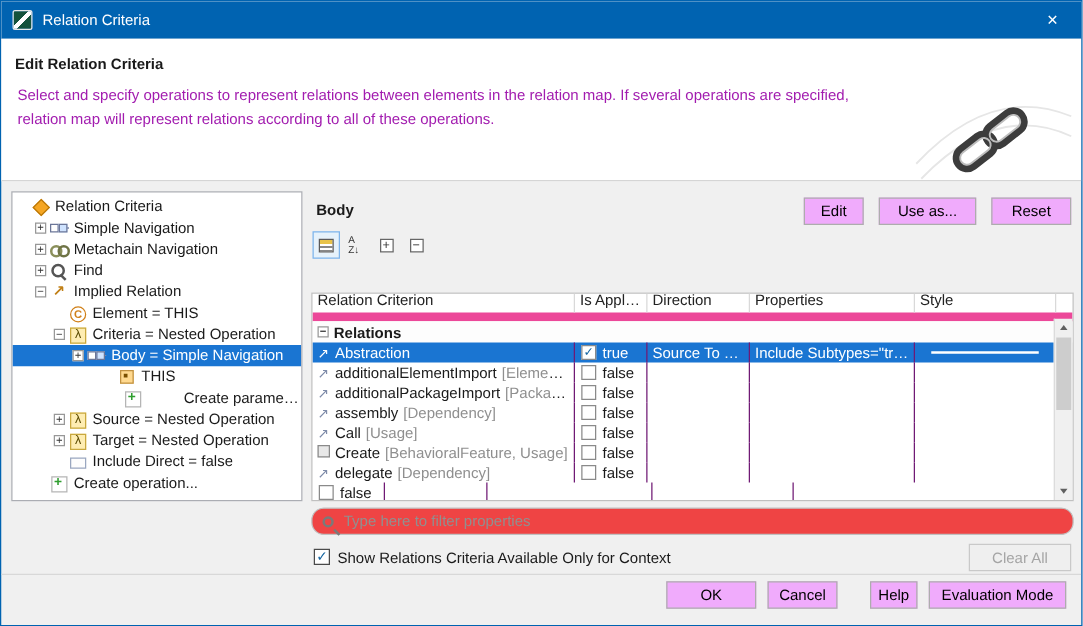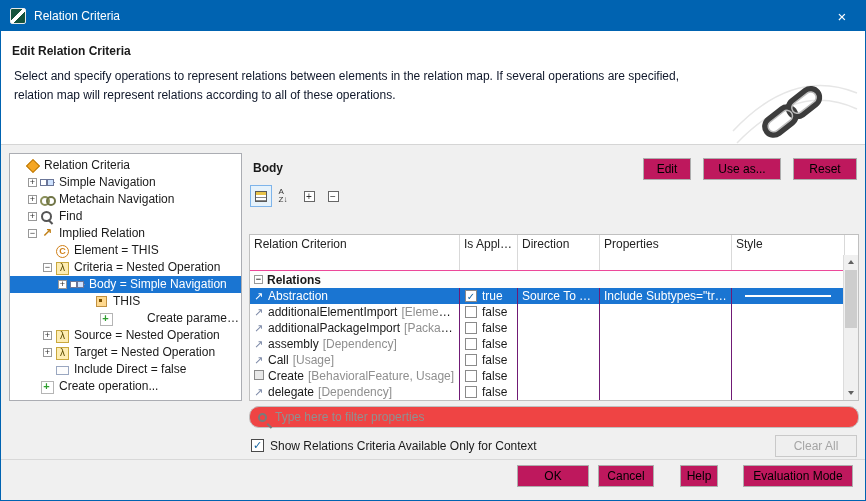--- a/index.html
+++ b/index.html
@@ -15,21 +15,21 @@
   .app-icon { width:16px; height:16px; margin:0 8px 0 9px; border-radius:2px;
     background:linear-gradient(135deg,#14523c 42%,#ffffff 42%,#ffffff 58%,#14523c 58%);
     border:1px solid #e8e8e8; }
   .win-title { font-size:12px; }
   .close-btn { margin-left:auto; width:46px; height:30px; display:flex; align-items:center;
     justify-content:center; font-size:15px; cursor:default; }
   
   .header { position:absolute; top:30px; left:0; width:100%; height:114px; background:#fff;
     border-bottom:1px solid #d5d5d5; padding:13px 12px 0 11px; overflow:hidden; }
   .h-title { font-weight:bold; font-size:12px; }
-  .h-desc { margin-top:9px; margin-left:2px; width:705px; line-height:1.55; color:#0f172a; }
+  .h-desc { margin-top:9px; margin-left:2px; width:705px; line-height:1.55; color:#a21caf; }
   .chain { position:absolute; right:6px; top:34px; }
   
   .tree-panel { position:absolute; left:8px; top:152px; width:233px; height:248px;
     background:#fff; border:1px solid #abadb3; padding-top:3px; overflow:hidden; }
   .tree-item { height:17px; line-height:17px; display:flex; align-items:center; white-space:nowrap; cursor:default; }
   .tree-item.selected { background:var(--selection,#0078d7); color:#fff; }
   .expander { width:9px; height:9px; border:1px solid #989898; background:#fff; color:#333;
     font-size:9px; line-height:7px; text-align:center; margin-right:3px; flex:none; }
   .tree-item.selected .expander { color:#333; }
   .tree-label { overflow:hidden; text-overflow:ellipsis; }
@@ -51,41 +51,41 @@
     border:1px solid #c9a83e; color:#5a4a00; font-size:10px; line-height:10px; text-align:center; }
   .ic-this::before { content:""; position:absolute; left:2px; top:1px; width:9px; height:9px; background:#ffd98f; border:1px solid #c09040; }
   .ic-this::after  { content:""; position:absolute; left:5px; top:4px; width:3px; height:3px; background:#7a4f00; }
   .ic-rect::before { content:""; position:absolute; left:1px; top:3px; width:11px; height:7px; border:1px solid #9aa7c0; background:#fdfdfd; }
   .ic-plus::before { content:""; position:absolute; left:1px; top:1px; width:11px; height:11px; border:1px solid #b5b5b5; background:#fff; }
   .ic-plus::after  { content:"+"; position:absolute; left:1px; top:1px; width:11px; text-align:center; color:#2f9e2f;
     font-size:11px; line-height:11px; font-weight:bold; }
   
   .detail-title { position:absolute; left:252px; top:160px; font-weight:bold; font-size:12px; }
   .detail-buttons { position:absolute; right:8px; top:157px; display:flex; gap:12px; }
-  .btn { height:22px; background:#be185d; border:1px solid #adadad; font-size:12px;
+  .btn { height:22px; background:#f0abfc; border:1px solid #adadad; font-size:12px;
     font-family:inherit; display:flex; align-items:center; justify-content:center; cursor:default; }
   .btn-edit { width:48px; } .btn-useas { width:78px; } .btn-reset { width:64px; }
   
   .toolbar { position:absolute; left:249px; top:184px; display:flex; gap:2px; align-items:center; }
   .tbtn { width:22px; height:22px; border:1px solid transparent; display:flex; align-items:center; justify-content:center; }
   .tbtn.active { border-color:#7eb4ea; background:#e6f2fb; }
   .ti-cat { width:12px; height:11px; border:1px solid #5a5a5a; background-color:#fff;
     background-image:linear-gradient(to bottom,#e8c34a 0 3px,transparent 3px),
       linear-gradient(to bottom,transparent 5px,#888 5px 6px,transparent 6px),
       linear-gradient(to bottom,transparent 8px,#888 8px 9px,transparent 9px); }
   .ti-sort { position:relative; width:13px; height:14px; }
   .ti-sort::before { content:"A"; position:absolute; left:0; top:-1px; font-size:8px; line-height:8px; color:#333; }
   .ti-sort::after  { content:"Z↓"; position:absolute; left:0; top:7px; font-size:8px; line-height:8px; color:#333; }
   .ti-exp, .ti-col { width:11px; height:11px; border:1px solid #666; background:#fff;
     font-size:10px; line-height:9px; text-align:center; color:#333; }
   .ti-exp::before { content:"+"; } .ti-col::before { content:"−"; }
   
   .table { position:absolute; left:248px; top:233px; width:610px; height:167px;
     background:#fff; border:1px solid #c0c0c0; overflow:hidden; }
-  .thead { display:flex; height:36px; line-height:19px; border-bottom:1px solid #ec4899; color:#222; }
+  .thead { display:flex; height:22px; line-height:19px; border-bottom:7px solid #ec4899; color:#222;align-items:flex-end; }
   .thead .cell { border-right:1px solid #d9d9d9; }
   .cell { padding:0 4px; overflow:hidden; white-space:nowrap; text-overflow:ellipsis; flex:none; }
   .c-name { width:210px; } .c-applied { width:58px; } .c-dir { width:82px; }
   .c-props { width:132px; } .c-style { width:113px; }
   .group-row { display:flex; align-items:center; height:17px; font-weight:bold; padding-left:4px; background:#fdfdfd; }
   .group-row .expander { margin-right:4px; }
   .trow { display:flex; height:16px; line-height:16px; width:593px; }
   .trow .cell { border-right:1px solid #701a75; }
   .trow.selected { background:var(--selection,#0078d7); color:#fff; }
   .trow.selected .suffix { color:#e8f0fa; }
@@ -115,21 +115,21 @@
   .filter-input::placeholder { color:#909090; }
   
   .context-row { position:absolute; left:250px; top:433px; right:8px; height:23px; display:flex; align-items:center; }
   .wincheck { width:13px; height:13px; border:1px solid #4a4a4a; background:#fff; position:relative; flex:none; margin-right:6px; }
   .wincheck::after { content:"✓"; position:absolute; left:1px; top:-1px; font-size:11px; color:#1464a0; font-weight:bold; }
   .btn-clearall { width:82px; margin-left:auto; background:#efefef; border-color:#c9c9c9; color:#a5a5a5; }
   
   .footer-sep { position:absolute; left:0; top:458px; width:100%; height:1px; background:#d8d8d8; }
   .footer { position:absolute; right:12px; top:464px; display:flex; align-items:center; }
   .btn-ok { width:72px; } .btn-cancel { width:56px; margin-left:9px; }
-  .btn-help { width:38px; margin-left:26px; } .btn-eval { width:110px; margin-left:25px; }
+  .btn-help { width:38px; margin-left:26px; } .btn-eval { width:110px; margin-left:9px; }
 </style>
 </head>
 <body>
 
 <div class="titlebar">
   <span class="app-icon"></span>
   <span class="win-title">Relation Criteria</span>
   <span class="close-btn">×</span>
 </div>
 

